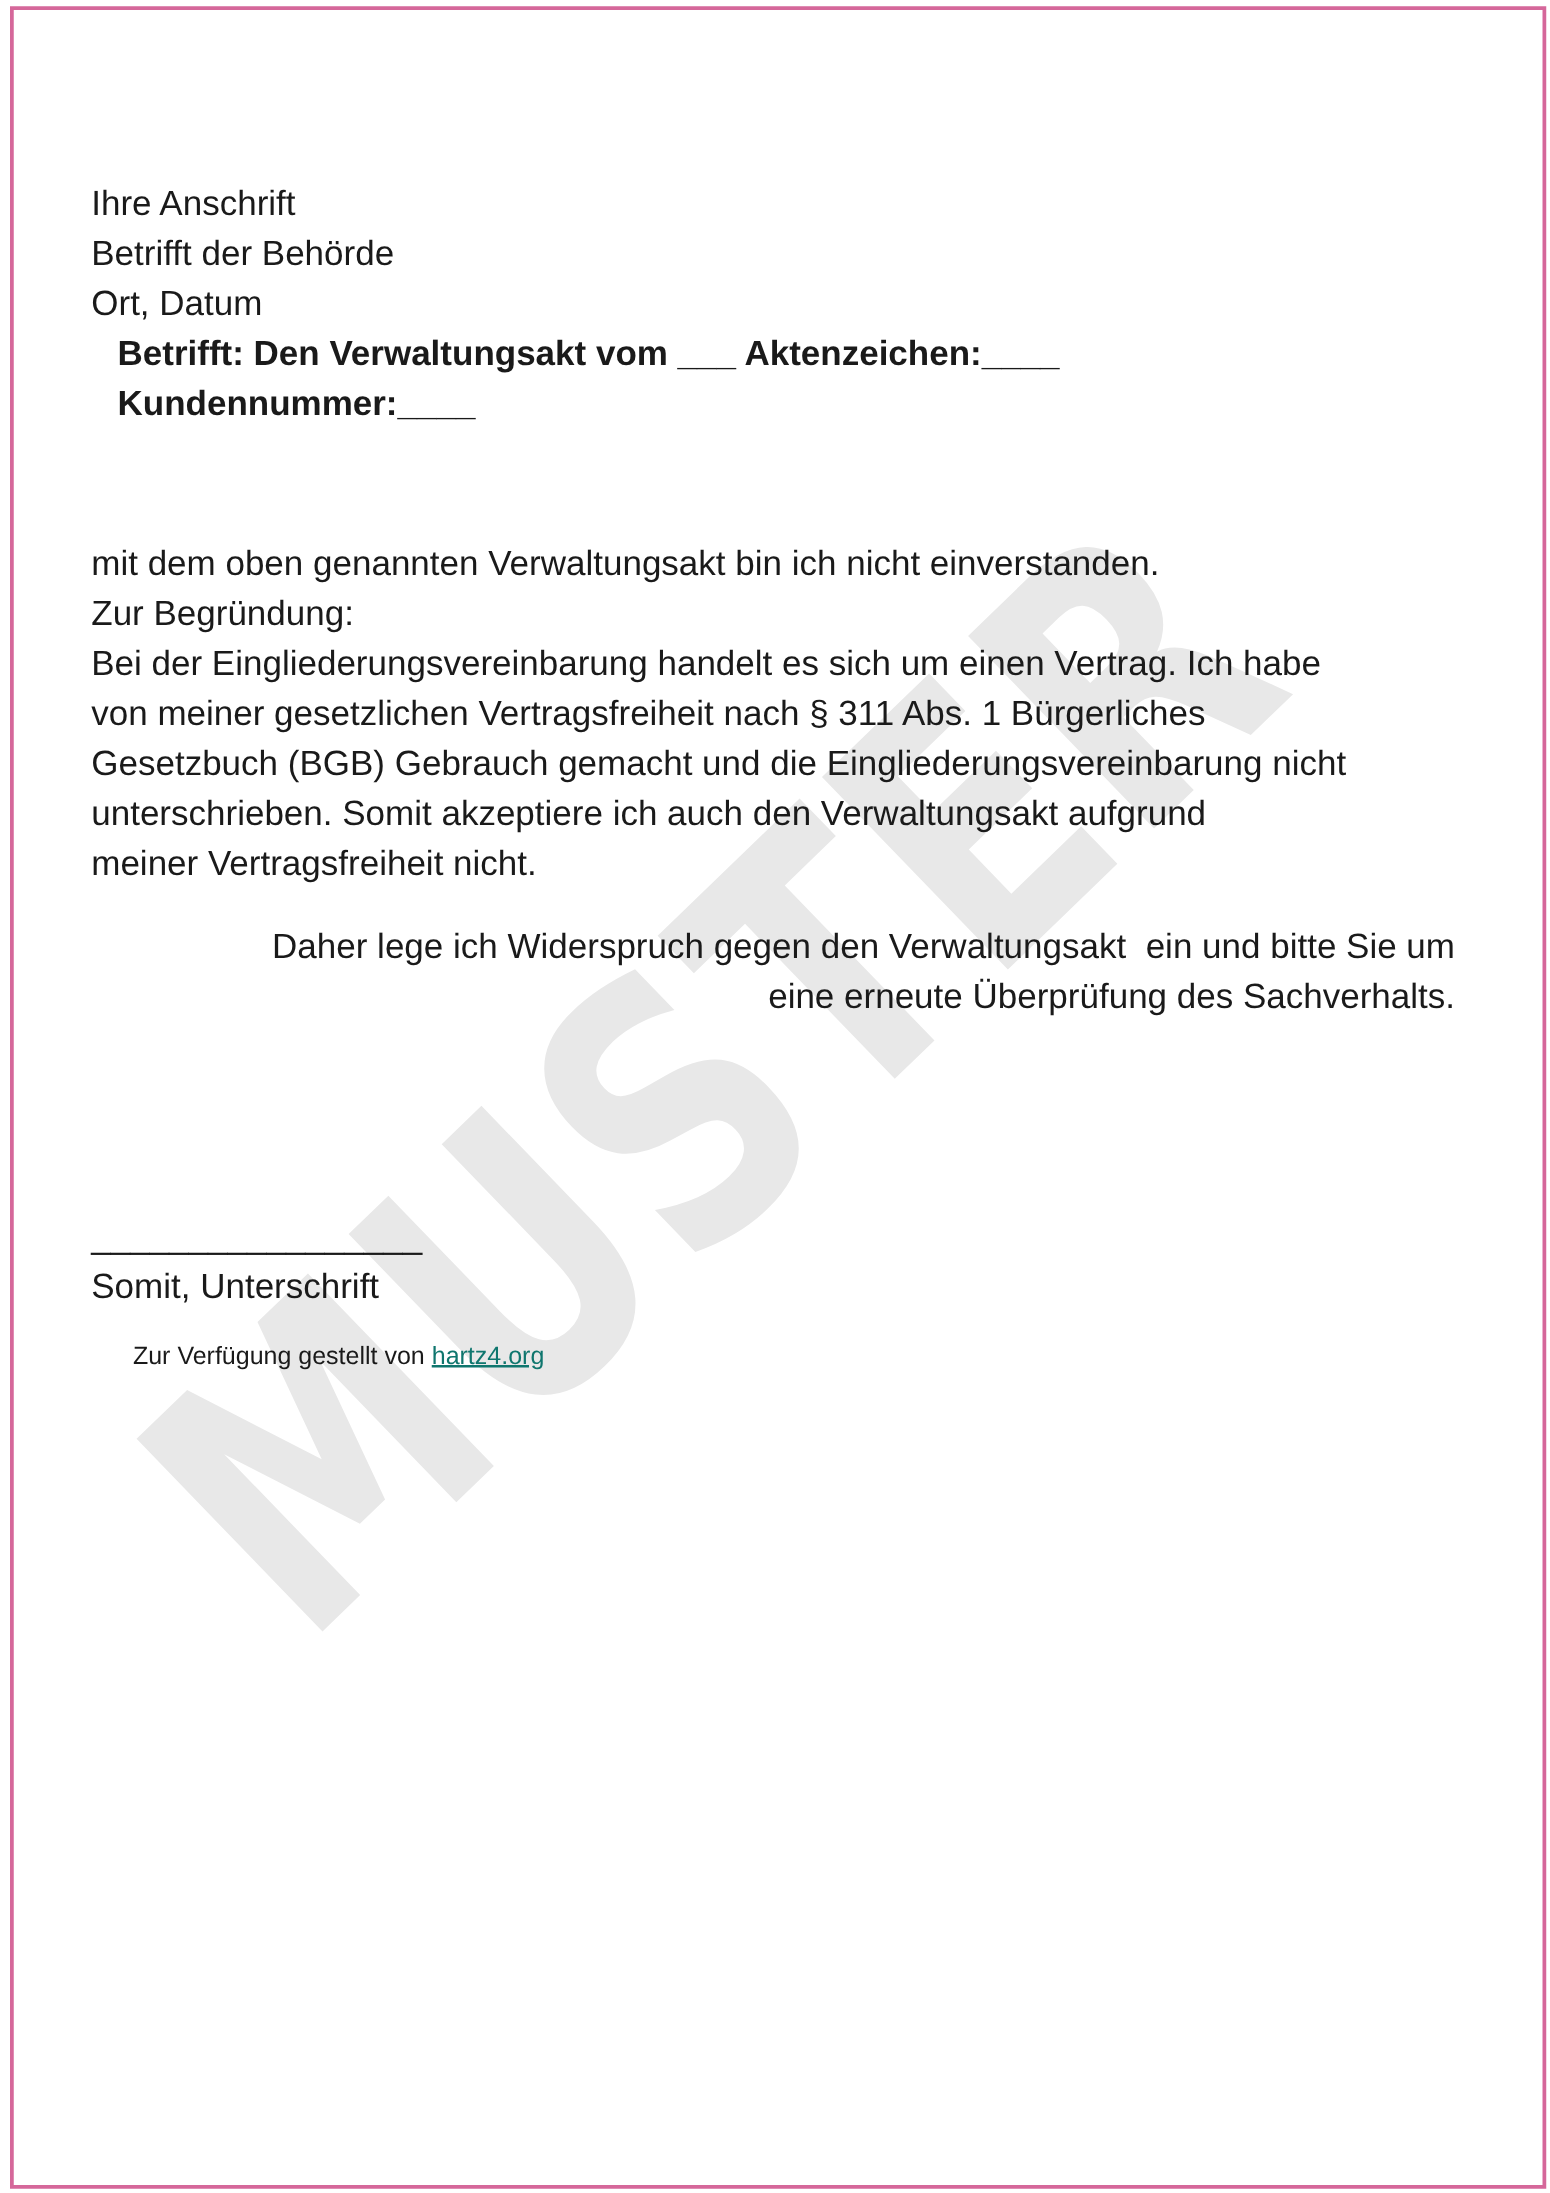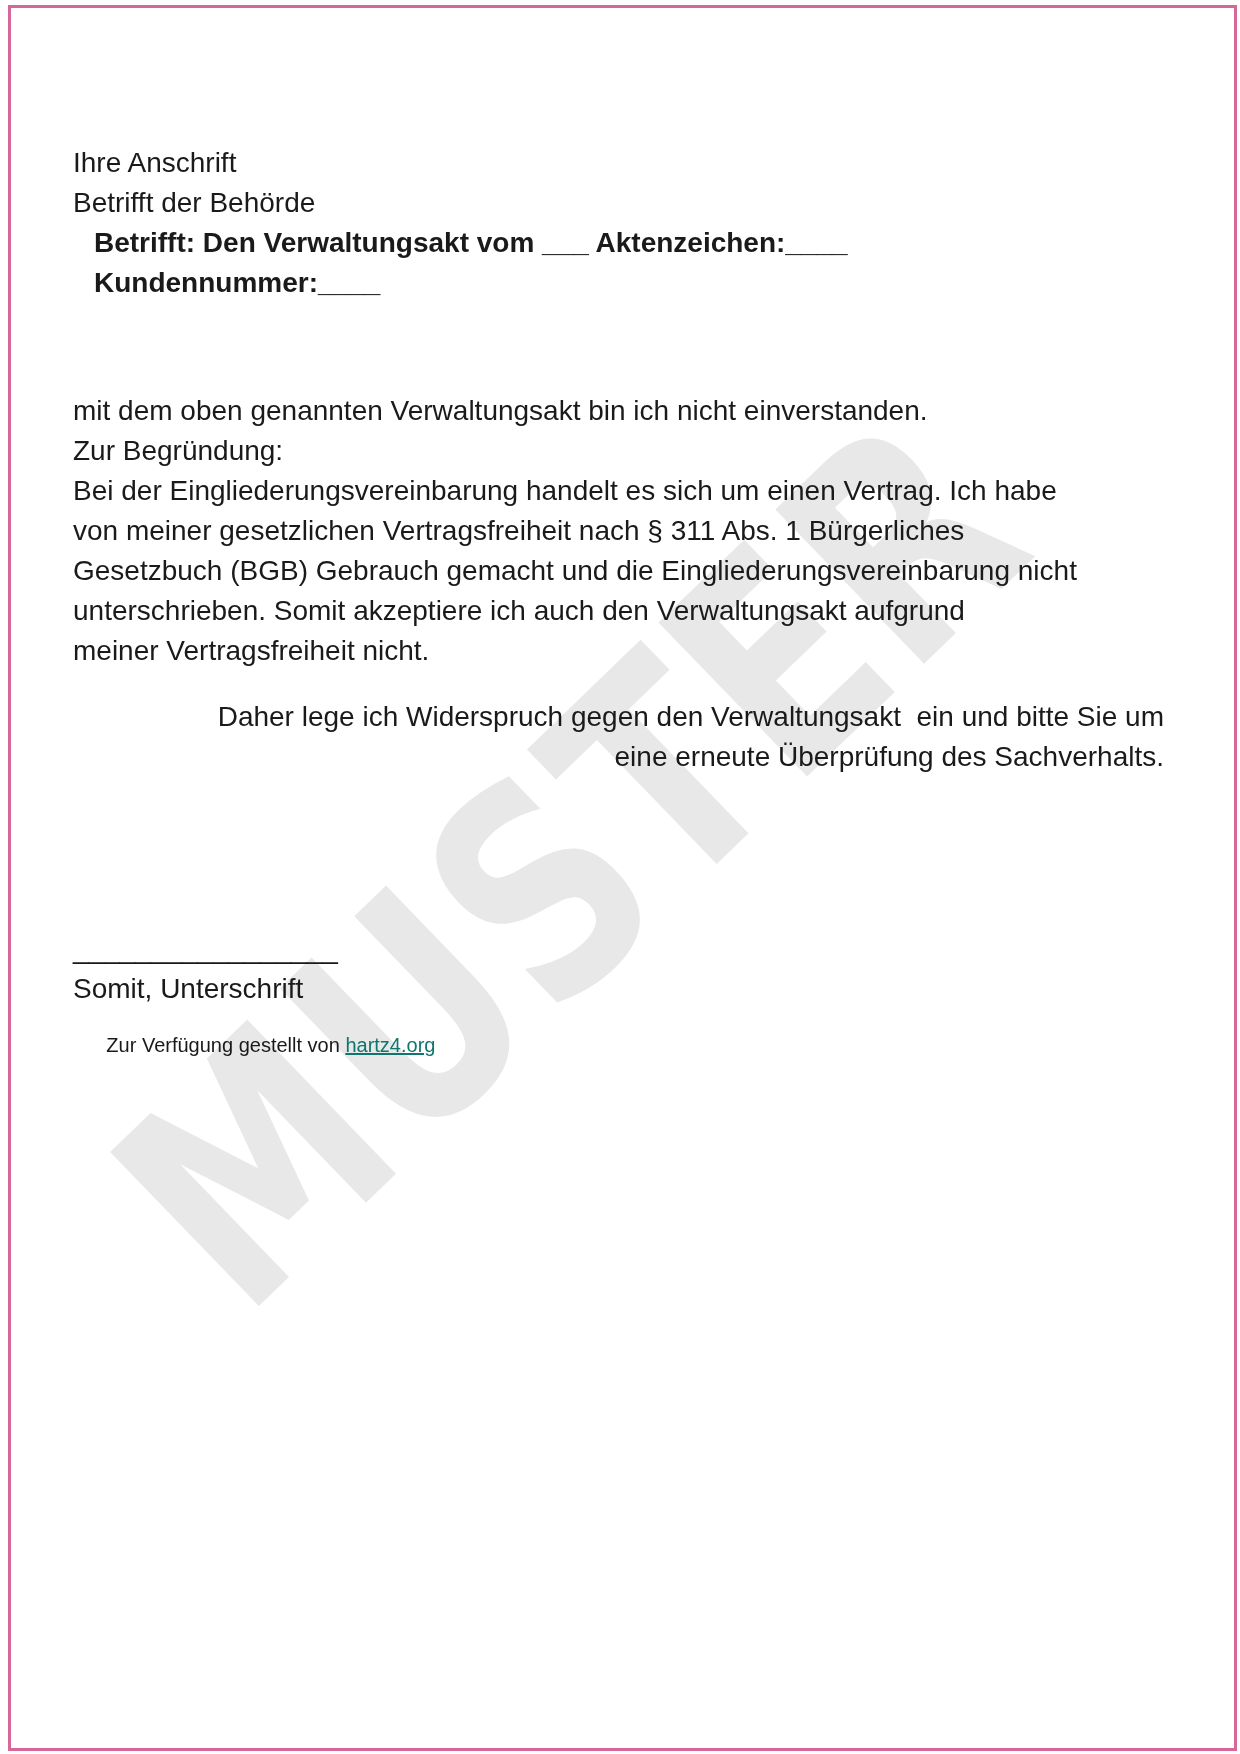--- a/index.html
+++ b/index.html
@@ -76,20 +76,21 @@
 <div class="page">
 
   <div class="watermark">MUSTER</div>
 
   <div class="content">
 
     <p class="sender">Ihre Anschrift</p>
 
     <p class="recipient">Betrifft der Behörde</p>
 
+    <p class="placedate">Ort, Datum</p>
 
     <div class="subject">
       <p>Betrifft: Den Verwaltungsakt vom ___ Aktenzeichen:____</p>
       <p>Kundennummer:____</p>
     </div>
 
 
     <p class="intro">mit dem oben genannten Verwaltungsakt bin ich nicht einverstanden.</p>
 
     <p class="reason">Zur Begründung:</p>

